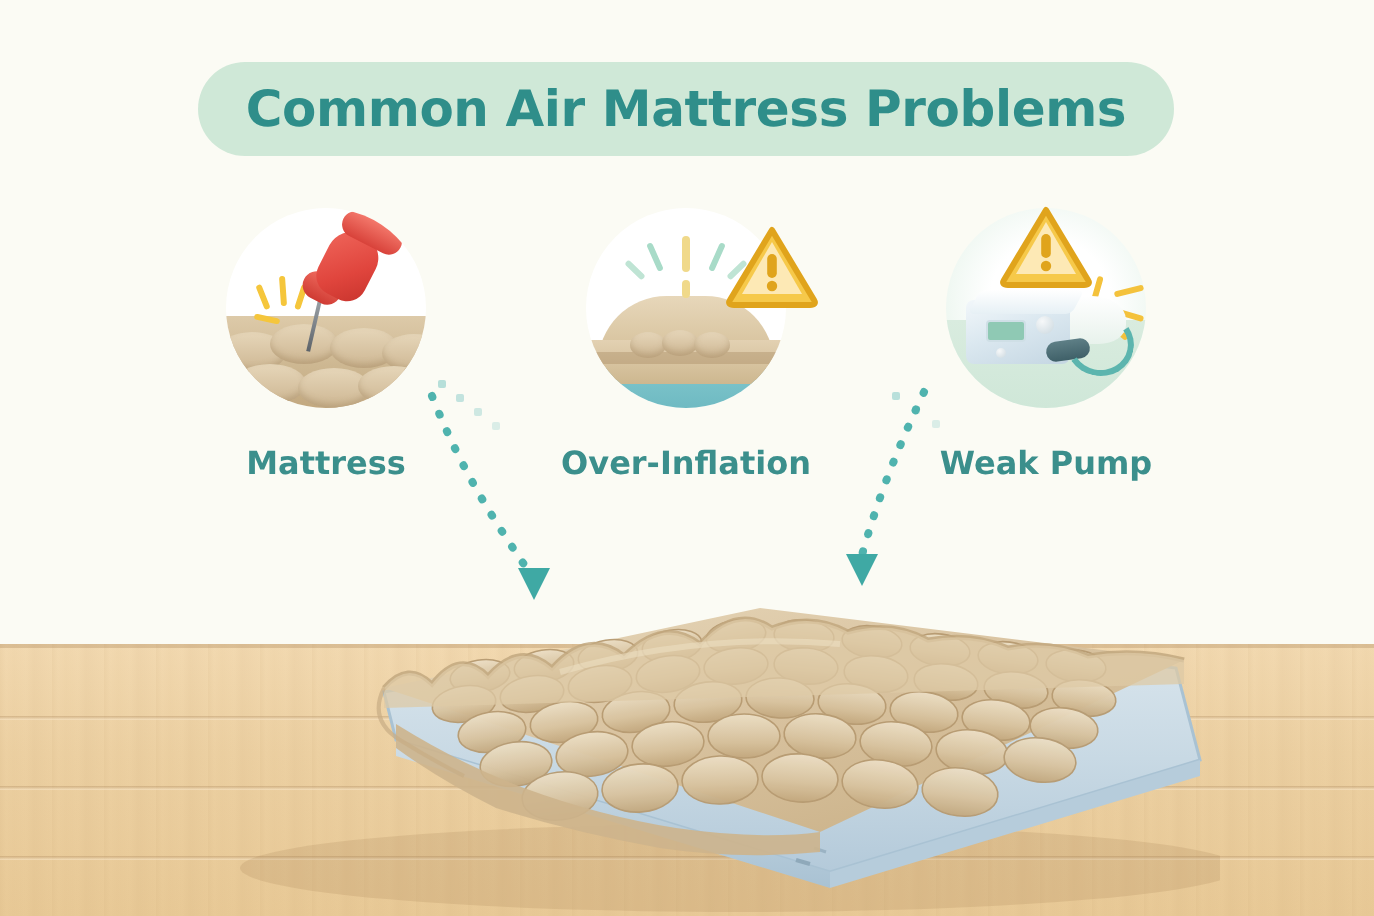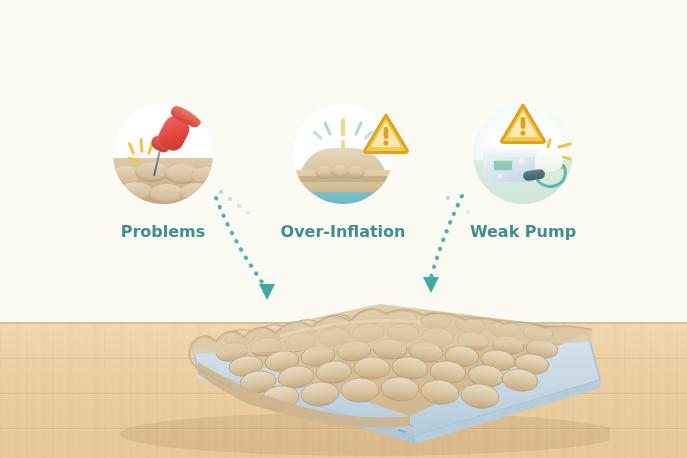--- a/index.html
+++ b/index.html
@@ -174,20 +174,23 @@
 
 <div id="stage">
 
   <div class="floor">
     <div class="plank" style="top:36px"></div>
     <div class="plank" style="top:71px"></div>
     <div class="plank" style="top:106px"></div>
   </div>
   <div class="floor-top-edge"></div>
 
+  <div class="title-pill">
+    <div class="title-text">Common Air Mattress Problems</div>
+  </div>
 
   <div class="deco-dot" style="left:219px;top:190px;opacity:.85"></div>
   <div class="deco-dot" style="left:228px;top:197px;opacity:.7"></div>
   <div class="deco-dot" style="left:237px;top:204px;opacity:.55"></div>
   <div class="deco-dot" style="left:246px;top:211px;opacity:.4"></div>
   <div class="deco-dot" style="left:446px;top:196px;opacity:.8"></div>
   <div class="deco-dot" style="left:456px;top:203px;opacity:.6"></div>
   <div class="deco-dot" style="left:466px;top:210px;opacity:.4"></div>
 
   <div class="card card-0">
@@ -204,21 +207,21 @@
       <div class="ray" style="left:17px;top:38px;width:3px;height:13px;background:#f5c63c;transform:rotate(-22deg);"></div>
       <div class="ray" style="left:27px;top:34px;width:3px;height:15px;background:#f5c63c;transform:rotate(-4deg);"></div>
       <div class="ray" style="left:36px;top:38px;width:3px;height:13px;background:#f5c63c;transform:rotate(18deg);"></div>
       <div class="ray" style="left:14px;top:54px;width:13px;height:3px;background:#f5c63c;transform:rotate(12deg);"></div>
 
       <div class="pin-needle" style="left:43px;top:46px;"></div>
       <div class="pin-collar" style="left:38px;top:33px;"></div>
       <div class="pin-head" style="left:48px;top:12px;"></div>
       <div class="pin-cap" style="left:57px;top:6px;"></div>
     </div>
-    <div class="card-label">Problems</div>
+    <div class="card-label">Mattress</div>
   </div>
 
   <div class="card card-1">
     <div class="circle tinted-white">
       <div class="water-band"></div>
 
       <div style="position:absolute;left:6px;top:44px;width:88px;height:42px;border-radius:44px 44px 10px 10px;background:linear-gradient(180deg,#e7d7ba 0%,#d8c49f 60%,#c6ac84 100%);"></div>
       <div style="position:absolute;left:-8px;top:66px;width:116px;height:22px;border-radius:14px;background:linear-gradient(180deg,#e3d1b2,#cdb78f);"></div>
       <div style="position:absolute;left:-4px;top:72px;width:108px;height:6px;border-radius:4px;background:rgba(160,130,90,0.35);"></div>
       <div class="foam-lump" style="left:22px;top:62px;width:18px;height:13px;"></div>

